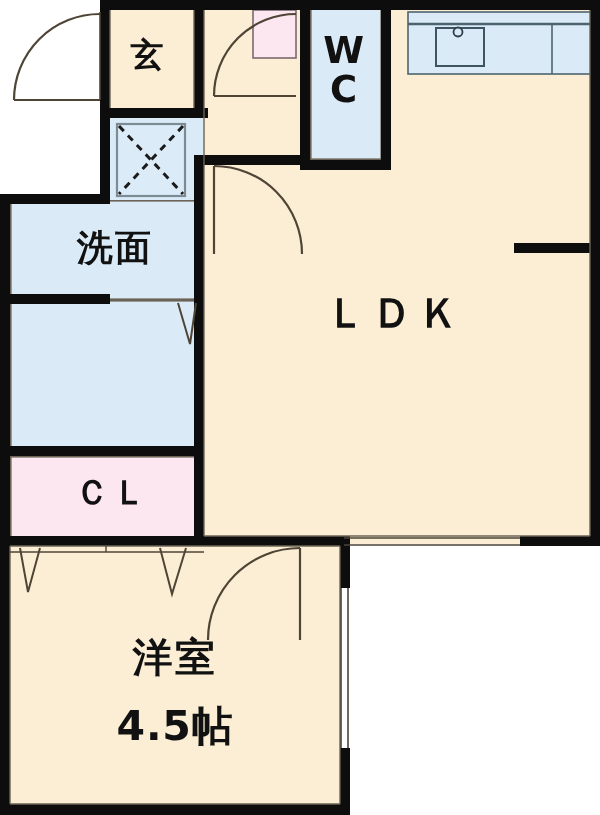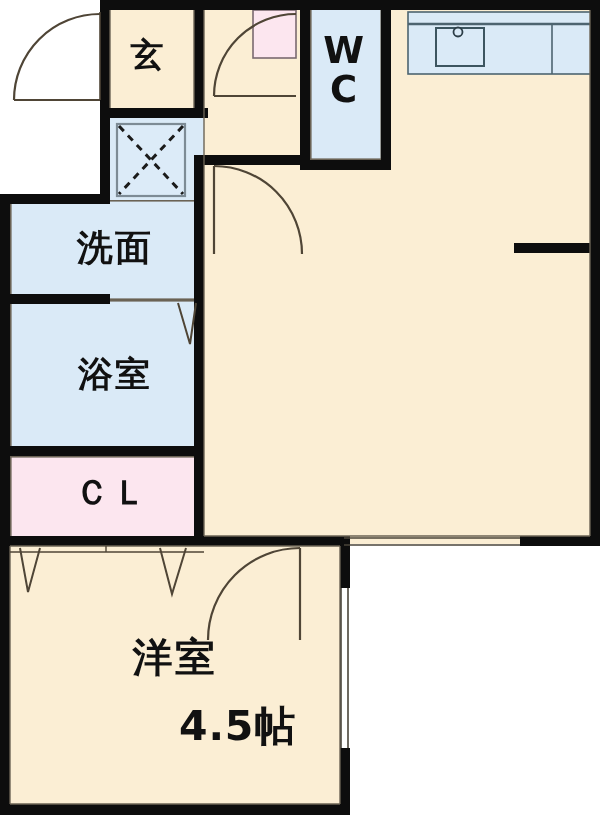--- a/index.html
+++ b/index.html
@@ -35,21 +35,21 @@
     pointer-events: none;
   }
   .lbl-genkan   { left: 108px; top: 38px;  width: 80px;  font-size: 33px; }
   .lbl-wc       { left: 313px; top: 32px;  width: 62px;  font-size: 37px; letter-spacing: 0.02em; }
   .lbl-senmen   { left: 40px;  top: 229px; width: 150px; font-size: 36px; }
   .lbl-yokushitsu { left: 40px; top: 356px; width: 150px; font-size: 35px; }
   .lbl-cl       { left: 35px;  top: 475px; width: 155px; font-size: 34px; letter-spacing: 0.10em; }
   .lbl-ldk      { left: 300px; top: 292px; width: 190px; font-size: 41px; letter-spacing: 0.13em; }
   .lbl-ldk-size { left: 300px; top: 383px; width: 190px; font-size: 40px; letter-spacing: 0.02em; }
   .lbl-yoshitsu { left: 75px;  top: 628px; width: 200px; font-size: 40px; letter-spacing: 0.06em; margin-top: 8px; }
-  .lbl-yoshitsu-size { left: 66px; top: 705px; width: 230px; font-size: 41px; letter-spacing: 0.02em; text-align: right; }
+  .lbl-yoshitsu-size { left: 60px; top: 705px; width: 230px; font-size: 41px; letter-spacing: 0.02em; }
 </style>
 </head>
 <body>
 
 <div id="floorplan">
 
   <svg class="svg-layer" viewBox="0 0 600 815">
 
     <g>
 
@@ -213,20 +213,20 @@
   </svg>
 
   <div class="label lbl-genkan">玄</div>
 
   <div class="label lbl-wc">
     <span>W</span><br>
     <span>C</span>
   </div>
 
   <div class="label lbl-senmen">洗面</div>
-  <div class="label lbl-yokushitsu">浴室</div>
   <div class="label lbl-cl">ＣＬ</div>
 
+  <div class="label lbl-ldk">ＬＤＫ</div>
 
   <div class="label lbl-yoshitsu">洋室</div>
   <div class="label lbl-yoshitsu-size">4.5帖</div>
 
 </div>
 
 </body></html>

